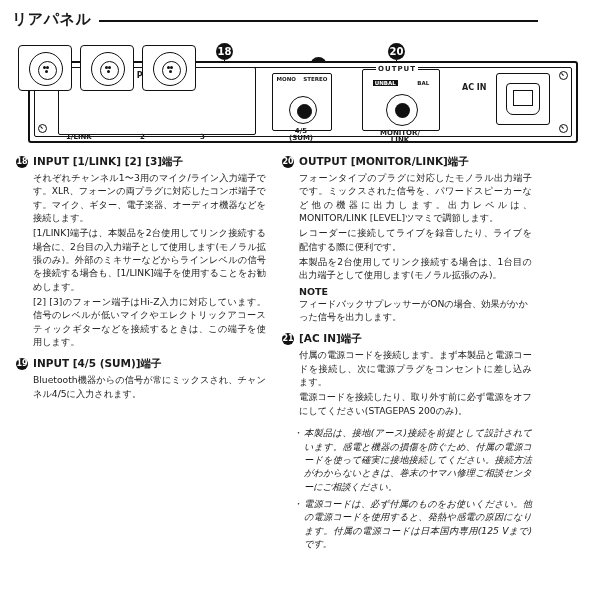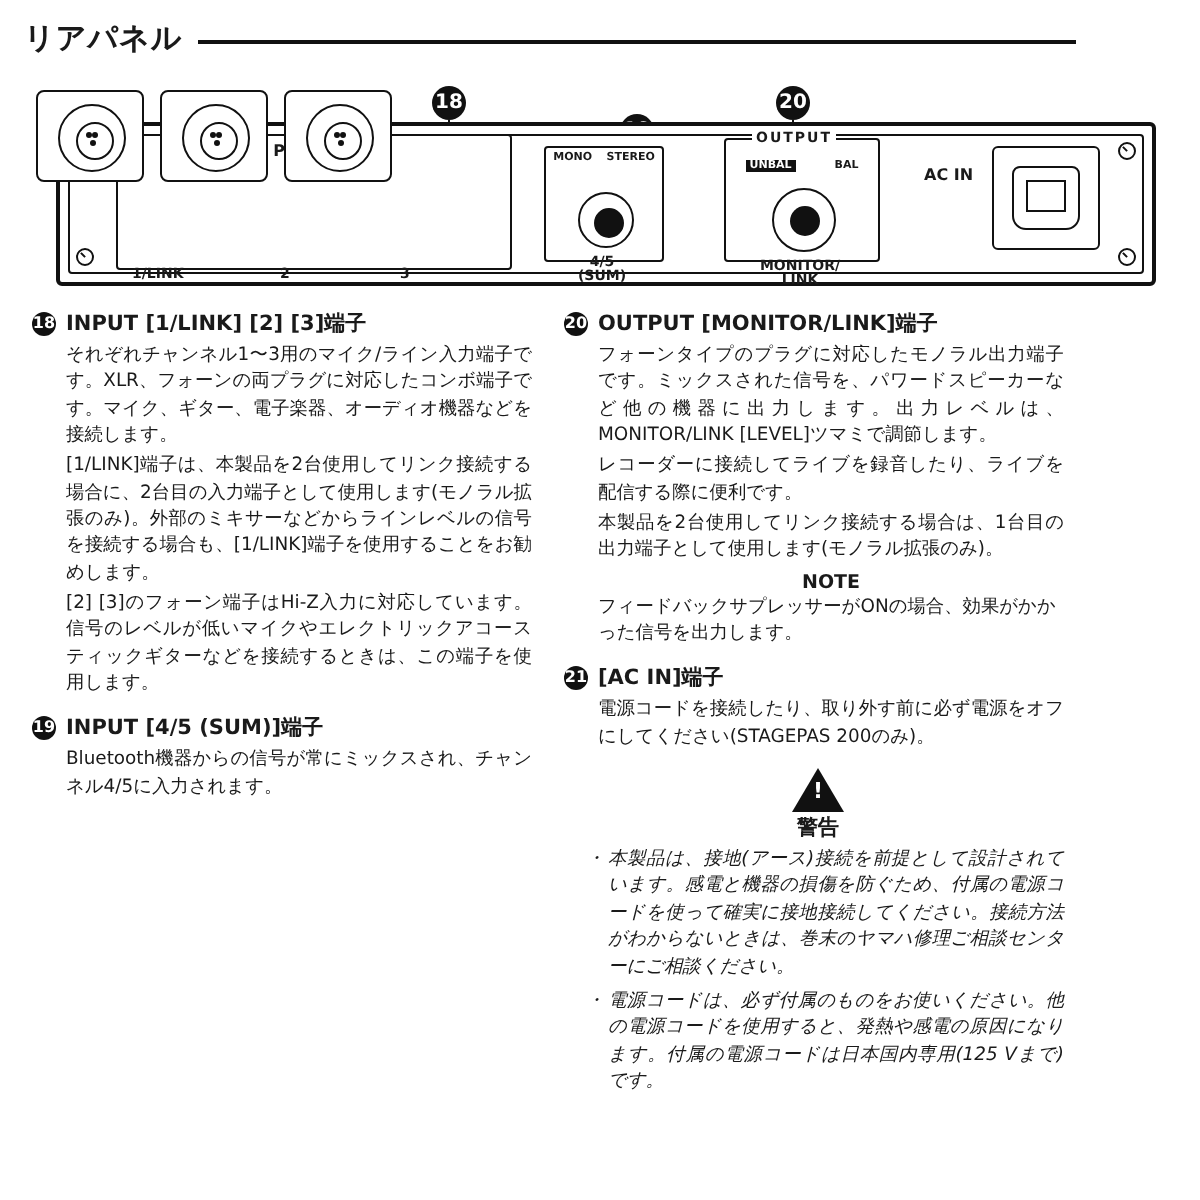--- a/index.html
+++ b/index.html
@@ -364,21 +364,20 @@
     text-align: justify;
   }
   .sec-body p {
     margin: 0 0 2px 0;
   }
   .note-head {
     font-size: 9.5px;
     font-weight: bold;
     padding-left: 17px;
     margin-top: 4px;
-    text-align: center;
   }
   .note-body {
     font-size: 9.2px;
     line-height: 1.45;
     padding-left: 17px;
   }
   
   .warn {
     margin-top: 6px;
     padding-left: 4px;
@@ -559,29 +558,26 @@
         <div class="note-head">NOTE</div>
         <div class="note-body">フィードバックサプレッサーがONの場合、効果がかかった信号を出力します。</div>
       </div>
 
       <div class="sec">
         <div class="sec-head">
           <span class="num">21</span>
           <span>[AC IN]端子</span>
         </div>
         <div class="sec-body">
+          <p>付属の電源コードを接続します。まず本製品と電源コードを接続し、次に電源プラグをコンセントに差し込みます。</p>
           <p>電源コードを接続したり、取り外す前に必ず電源をオフにしてください(STAGEPAS 200のみ)。</p>
         </div>
       </div>
 
       <div class="warn">
-        <div class="warn-head">
-          <div class="tri"></div>
-          <div class="warn-title">警告</div>
-        </div>
         <ul>
           <li>本製品は、接地(アース)接続を前提として設計されています。感電と機器の損傷を防ぐため、付属の電源コードを使って確実に接地接続してください。接続方法がわからないときは、巻末のヤマハ修理ご相談センターにご相談ください。</li>
           <li>電源コードは、必ず付属のものをお使いください。他の電源コードを使用すると、発熱や感電の原因になります。付属の電源コードは日本国内専用(125 Vまで)です。</li>
         </ul>
       </div>
 
     </div>
   </div>
 </div>
 

